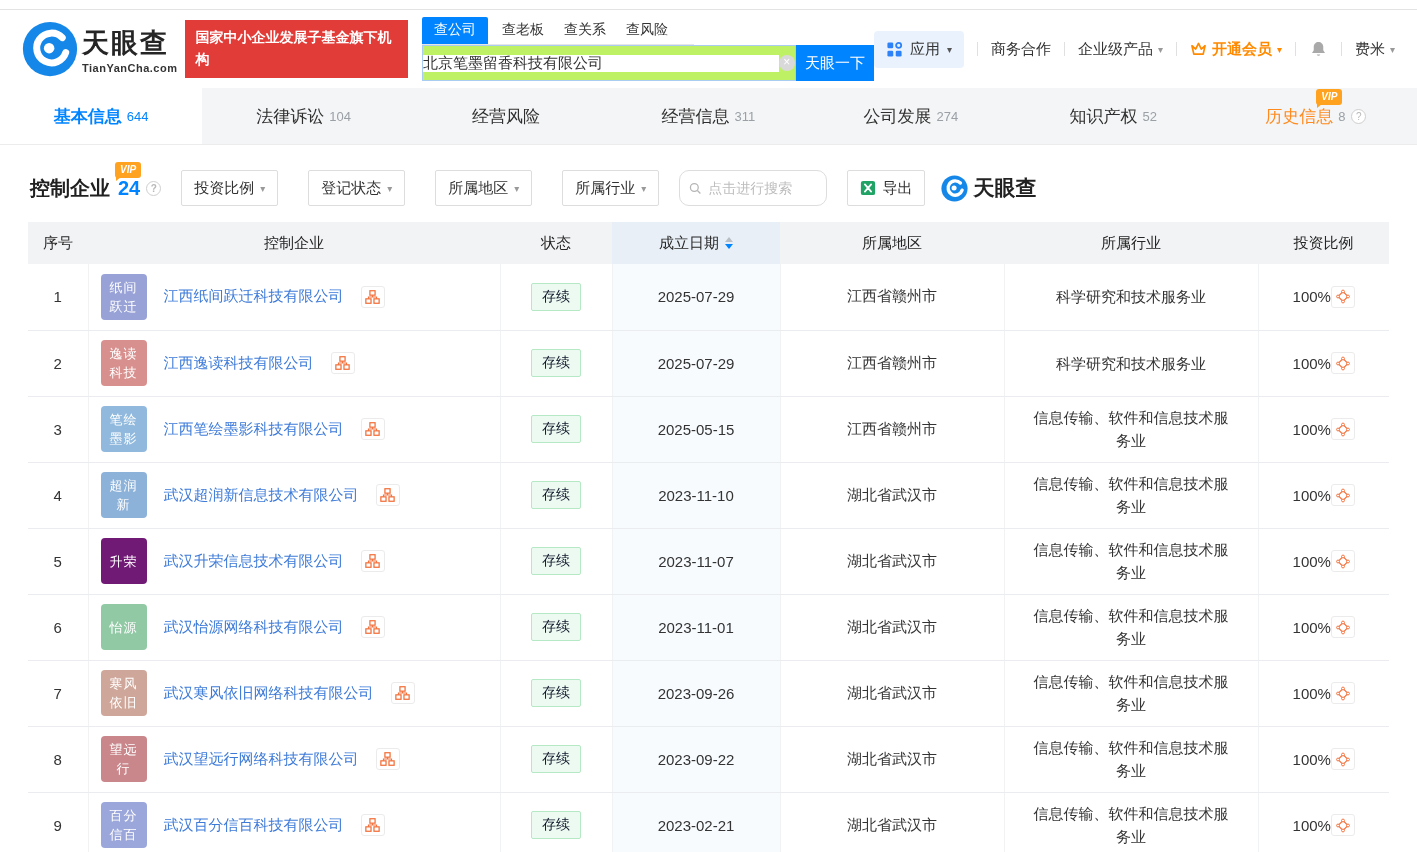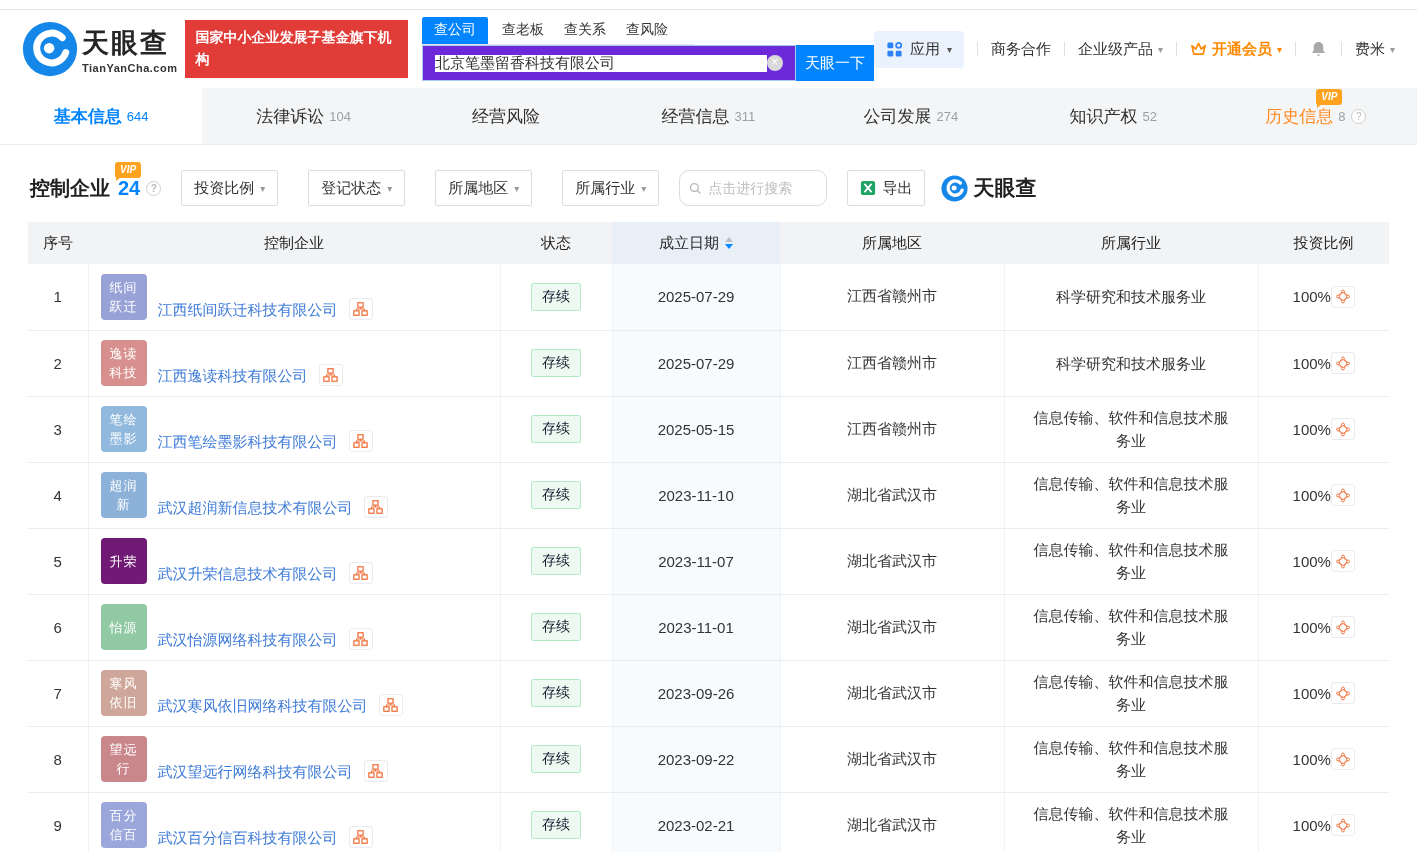--- a/index.html
+++ b/index.html
@@ -13,21 +13,21 @@
   .logo-text { margin-left:4px; }
   .logo-title { font-size:27px; font-weight:700; color:#252525; letter-spacing:2px; }
   .logo-sub { font-size:11px; font-weight:700; color:#333; letter-spacing:.5px; margin-top:1px; }
   .promo { margin-left:8px; background:#e23c39; color:#fff; padding:7px 10px; font-weight:700; font-size:14px; line-height:1.55; }
   .promo-l1 { letter-spacing:7px; margin-right:-7px; }
   .search-area { margin-left:14px; width:452px; }
   .search-tabs { display:inline-flex; align-items:flex-end; border-bottom:1px solid #e6e6e6; padding-right:6px; }
   .s-tab { font-size:14px; color:#333; margin-right:20px; padding:4px 0 5px; cursor:pointer; }
   .s-tab.active { background:#0084ff; color:#fff; padding:4px 12px 5px; margin-right:14px; border-radius:2px 2px 0 0; }
   .search-row { display:flex; }
-  .search-box { width:374px; height:36px; border:1px solid #a9cdf0; background:#6d28d9; display:flex; align-items:center; padding:0 12px; }
+  .search-box { width:374px; height:36px; border:1px solid #a9cdf0; background:#bef264; display:flex; align-items:center; padding:0 0; }
   .search-box input { flex:1; border:0; outline:0; font-size:15px; color:#333; font-family:inherit; }
   .clear-ic { width:16px; height:16px; border-radius:50%; background:#d9d9d9; color:#fff; font-size:12px; line-height:15px; text-align:center; cursor:pointer; }
   .ty-btn { width:78px; height:36px; background:#0084ff; color:#fff; border:0; font-size:15px; cursor:pointer; font-family:inherit; }
   .top-menu { margin-left:auto; display:flex; align-items:center; font-size:15px; color:#333; white-space:nowrap; }
   .apps-pill { display:flex; align-items:center; gap:7px; background:#eaf3fd; border-radius:4px; padding:9px 12px; cursor:pointer; }
   .menu-div { width:1px; height:14px; background:#e0e0e0; margin:0 13px; }
   .menu-item { cursor:pointer; display:flex; align-items:center; gap:5px; }
   .vip-link { color:#ff8a00; font-weight:700; }
   .caret { font-size:10px; color:#999; }
   .vip-link .caret { color:#ff8a00; }
@@ -70,21 +70,21 @@
   thead th { height:42px; background:#f2f3f5; font-size:15px; font-weight:400; color:#262626; text-align:center; }
   thead th.sorted { background:#e8eff6; }
   .th-flex { display:inline-flex; align-items:center; }
   .sort { display:inline-flex; flex-direction:column; gap:2px; margin-left:6px; cursor:pointer; }
   .s-up { width:0; height:0; border-left:4px solid transparent; border-right:4px solid transparent; border-bottom:5px solid #b9bec4; }
   .s-down { width:0; height:0; border-left:4px solid transparent; border-right:4px solid transparent; border-top:5px solid #0084ff; }
   tbody td { height:66px; border-bottom:1px solid #eaecef; border-right:1px solid #f1f2f4; text-align:center; font-size:15px; color:#333; background:#fff; }
   tbody td:last-child { border-right:0; }
   td.c-date { background:#f8fbfe; }
   td.c-comp { text-align:left; padding:0 8px 0 12px; }
-  .comp-cell { display:flex; align-items:flex-end; gap:11px; }
+  .comp-cell { display:flex; align-items:center; gap:17px; }
   .avatar { width:46px; height:46px; border-radius:4px; color:#fff; font-size:13px; letter-spacing:1px; line-height:19px; display:flex; flex-direction:column; align-items:center; justify-content:center; flex-shrink:0; }
   .comp-link { color:#3e7bd8; text-decoration:none; font-size:15px; }
   .icon-box { display:inline-flex; align-items:center; justify-content:center; width:24px; height:22px; border:1px solid #ebebeb; border-radius:3px; background:#fff; flex-shrink:0; cursor:pointer; }
   .status-badge { display:inline-block; padding:4px 10px; border:1px solid #b5e8c5; background:#edfaf2; color:#0f172a; font-size:14px; border-radius:2px; }
   td.c-ind { padding:0 26px; line-height:23px; }
   .ratio-wrap { display:flex; align-items:center; justify-content:center; }
 </style>
 </head>
 <body>
 

